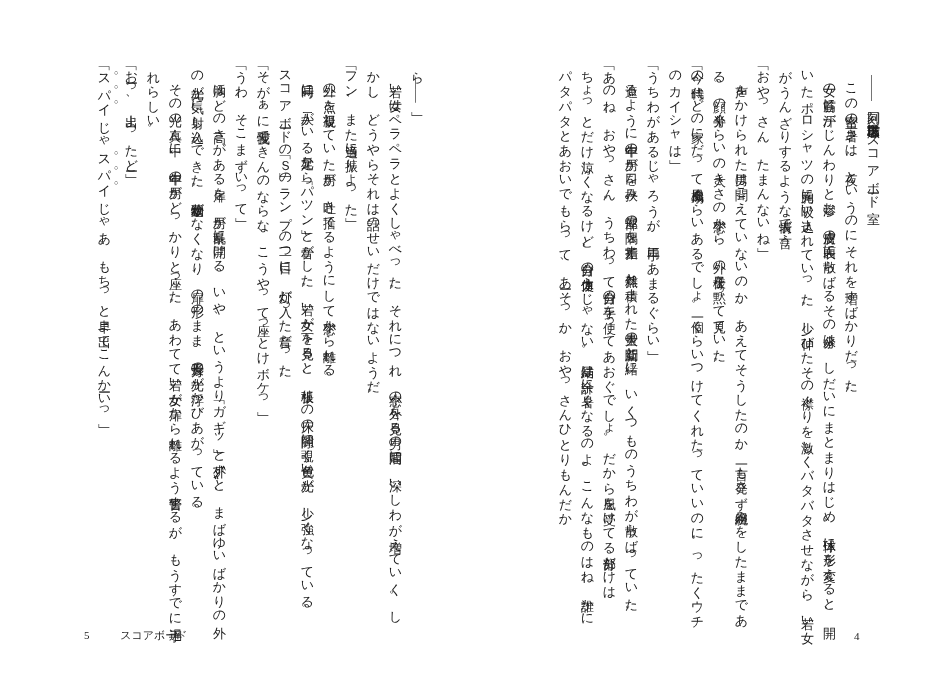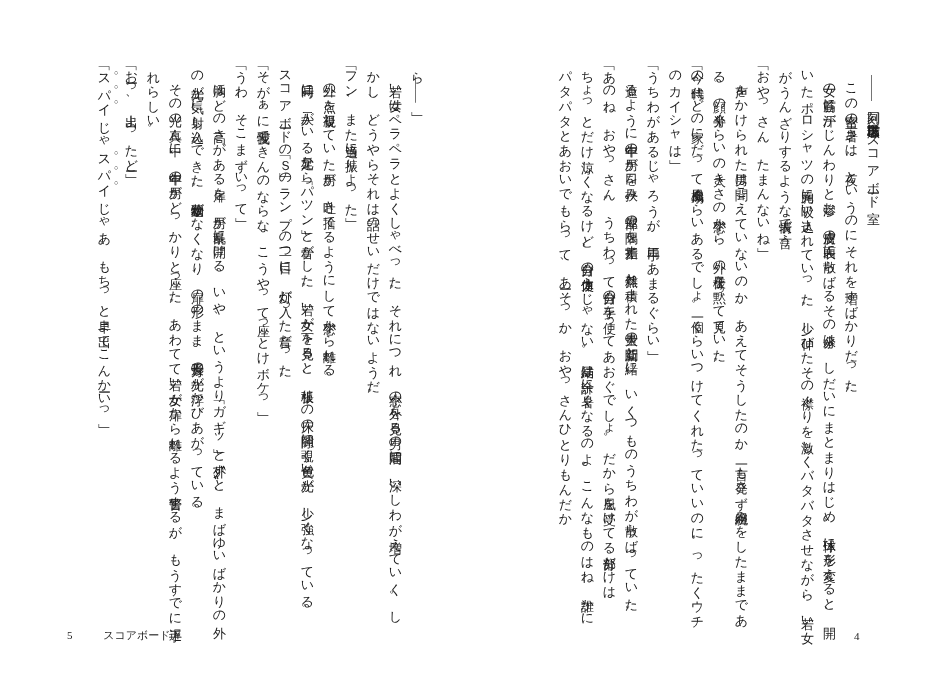--- a/index.html
+++ b/index.html
@@ -27,21 +27,21 @@
   .right-body { right: 56px; }
   .left-body  { right: 512px; }
   .page-body p { margin: 0; padding: 0; }
   .em {
     -webkit-text-emphasis: open circle;
     text-emphasis: open circle;
     -webkit-text-emphasis-position: over right;
     text-emphasis-position: over right;
   }
   .footer { position: absolute; font-size: 11px; color: #1c1c1c; }
-  .footer-left { left: 67px; top: 628px; text-align: right; }
+  .footer-left { left: 84px; top: 628px; text-align: right; }
   .footer-left .pnum { margin-right: 28px; }
   .footer-right { left: 854px; top: 630px; }
 </style>
 </head>
 <body>
 
 <div class="spread">
 
   <section class="page-body right-body">
     <p>　――同刻　広島市民球場　スコアボード室</p>

